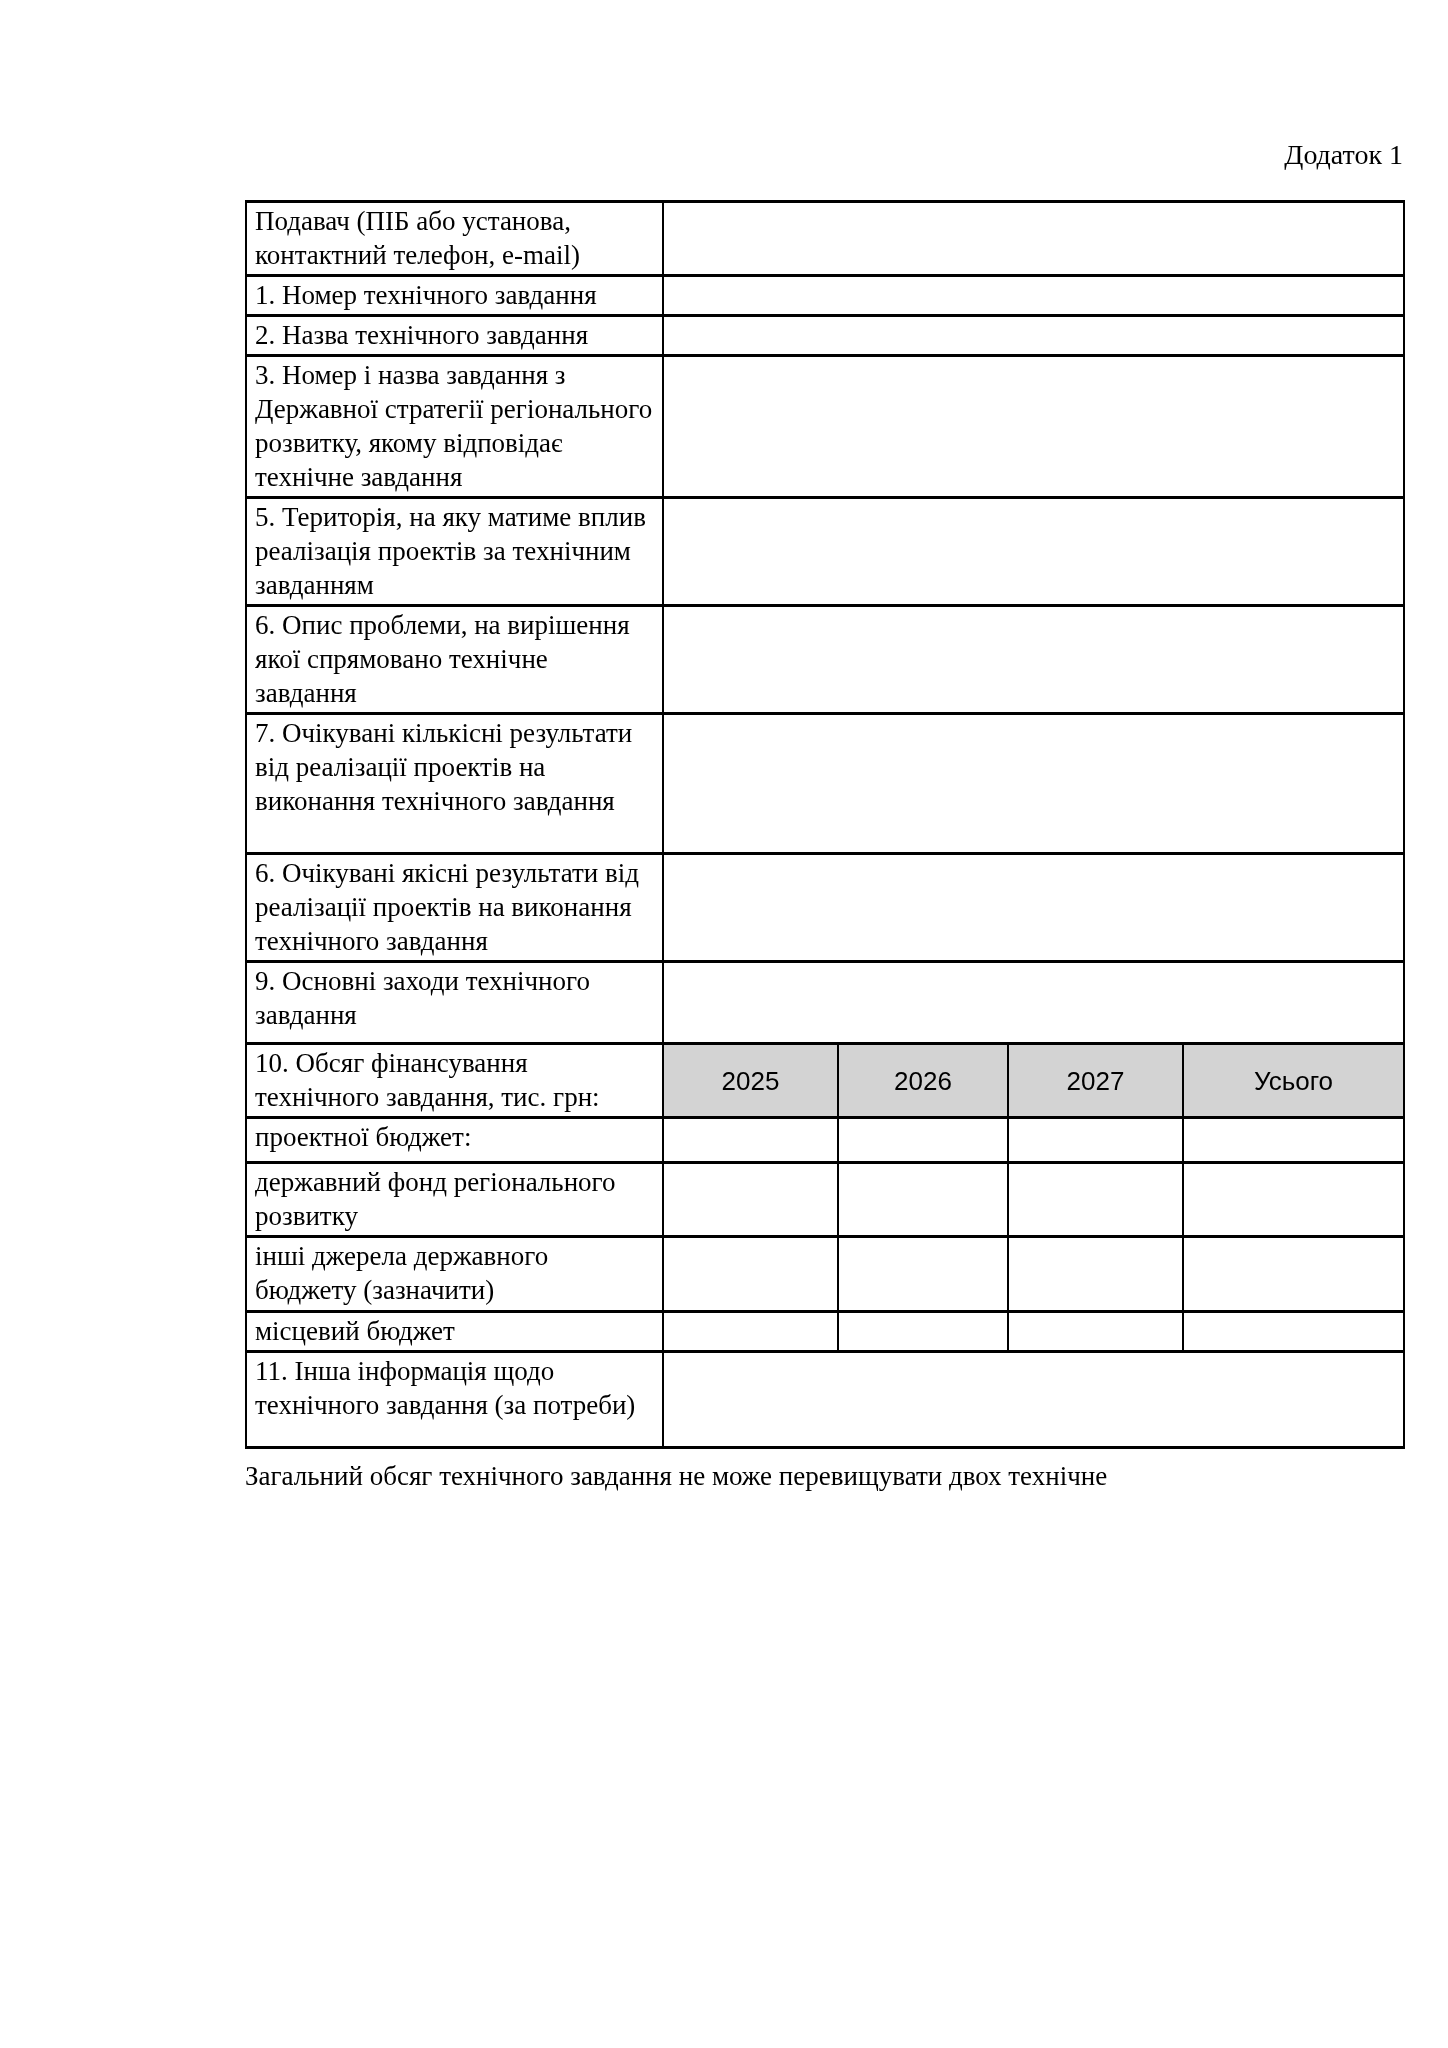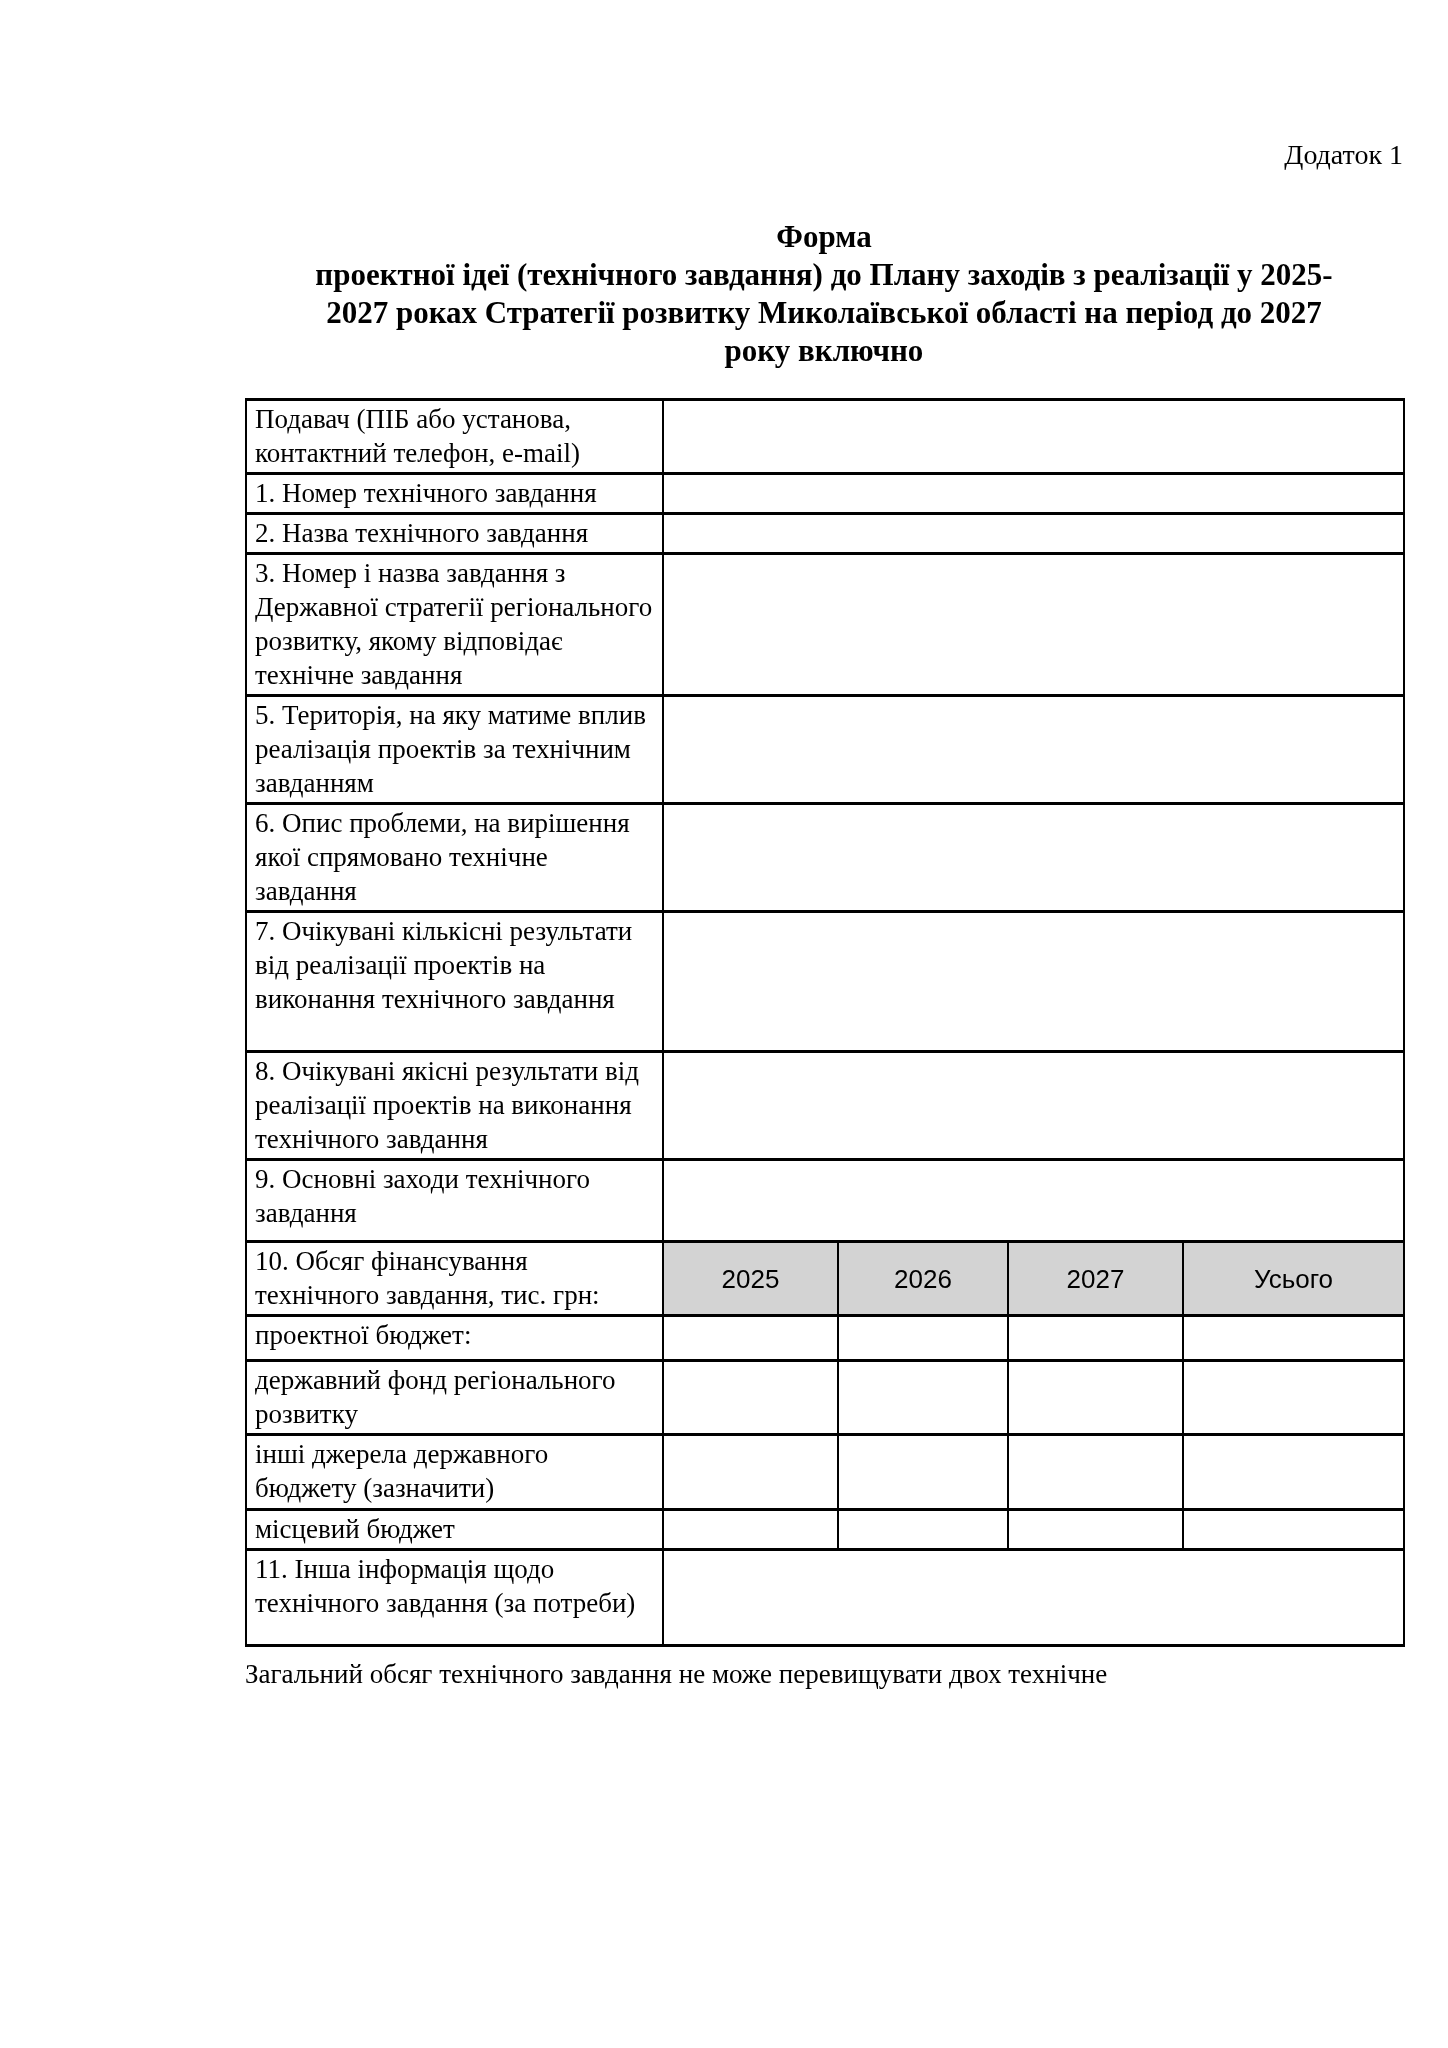--- a/index.html
+++ b/index.html
@@ -59,26 +59,20 @@
     line-height: 34px;
   }
 </style>
 </head>
 <body style="background: rgb(255, 255, 255);">
 
 <div class="content">
 
   <div class="annex">Додаток 1</div>
 
-  <div class="title-block">
-    <div>Форма</div>
-    <div>проектної ідеї (технічного завдання) до Плану заходів з реалізації у 2025-</div>
-    <div>2027 роках Стратегії розвитку Миколаївської області на період до 2027</div>
-    <div>року включно</div>
-  </div>
 
   <table class="form-table">
     <colgroup>
       <col style="width:417px">
       <col style="width:175px">
       <col style="width:170px">
       <col style="width:175px">
       <col style="width:221px">
     </colgroup>
     <tbody>
@@ -104,21 +98,21 @@
       </tr>
       <tr style="height:105px">
         <td>6. Опис проблеми, на вирішення якої спрямовано технічне завдання</td>
         <td colspan="4"></td>
       </tr>
       <tr style="height:140px">
         <td>7. Очікувані кількісні результати від реалізації проектів на виконання технічного завдання</td>
         <td colspan="4"></td>
       </tr>
       <tr style="height:105px">
-        <td>8. Очікувані якісні результати від реалізації проектів на виконання технічного завдання</td>
+        <td>6. Очікувані якісні результати від реалізації проектів на виконання технічного завдання</td>
         <td colspan="4"></td>
       </tr>
       <tr style="height:82px">
         <td>9. Основні заходи технічного завдання</td>
         <td colspan="4"></td>
       </tr>
 
       <tr style="height:66px">
         <td>10. Обсяг фінансування технічного завдання, тис. грн:</td>
         <td class="year-header">2025</td>

